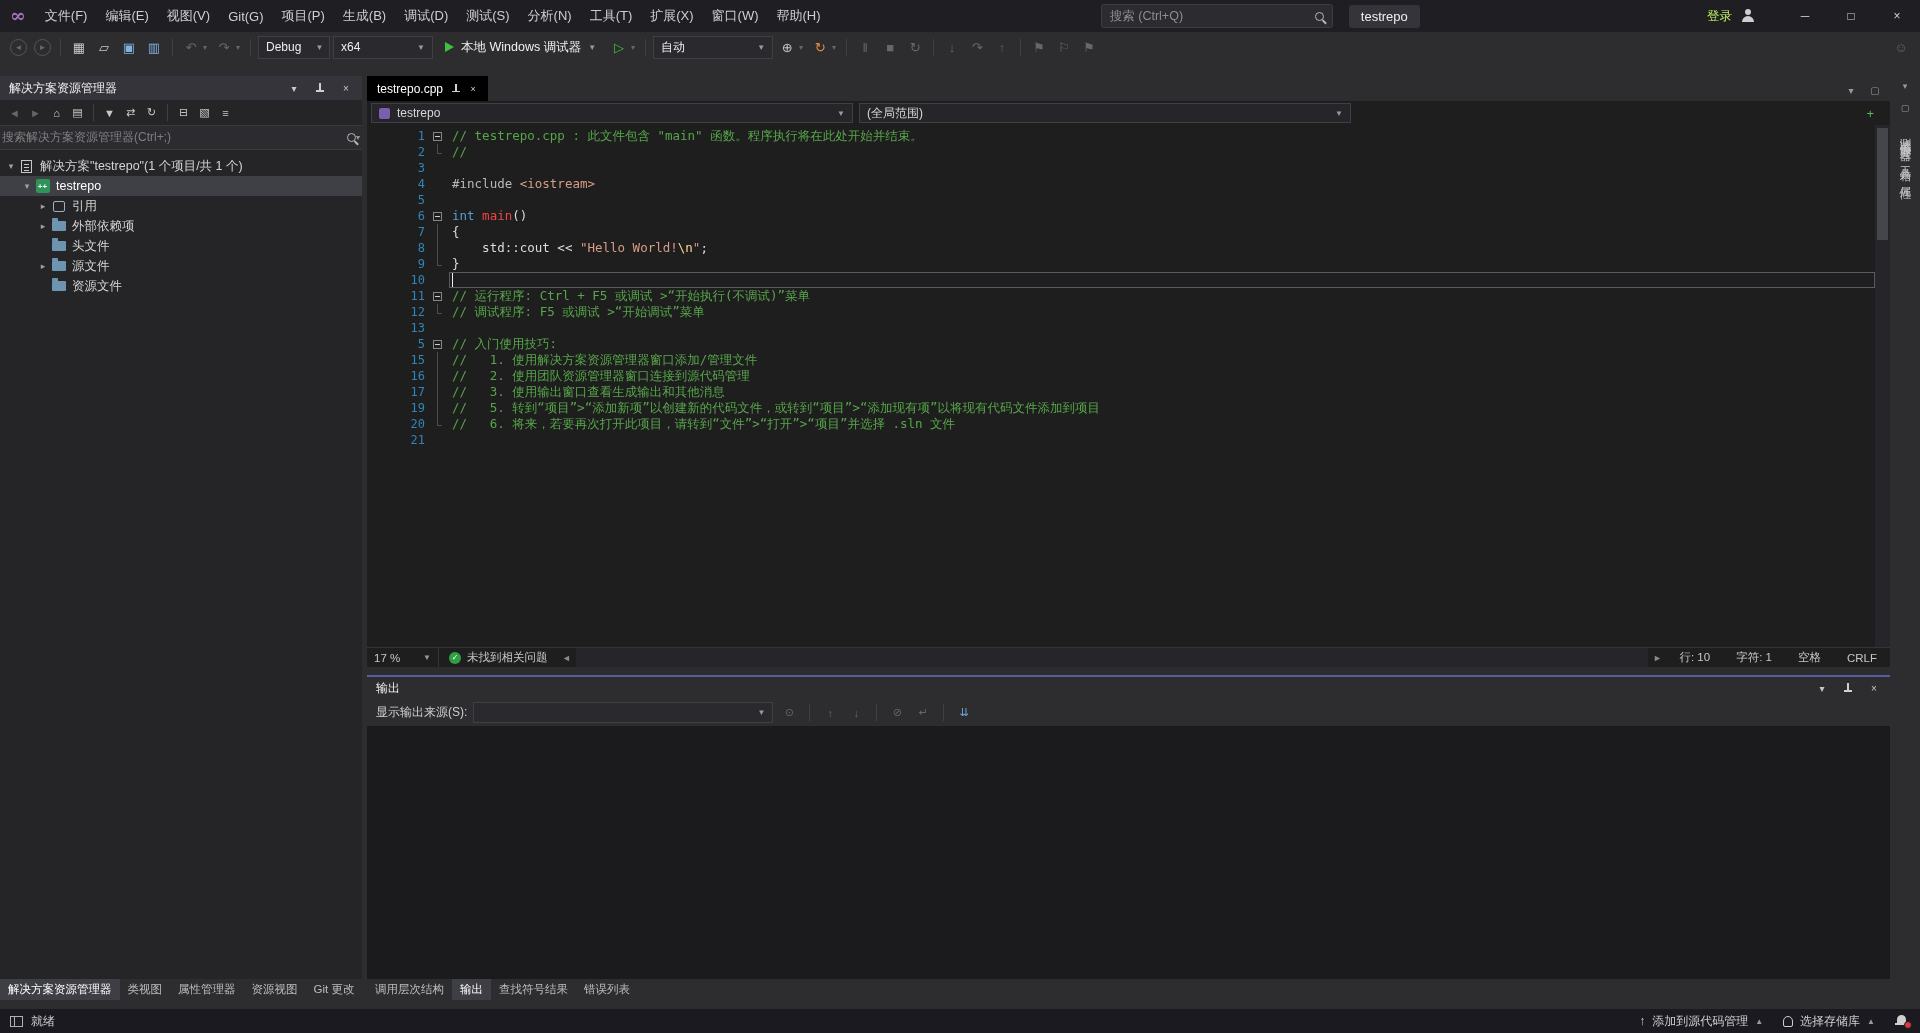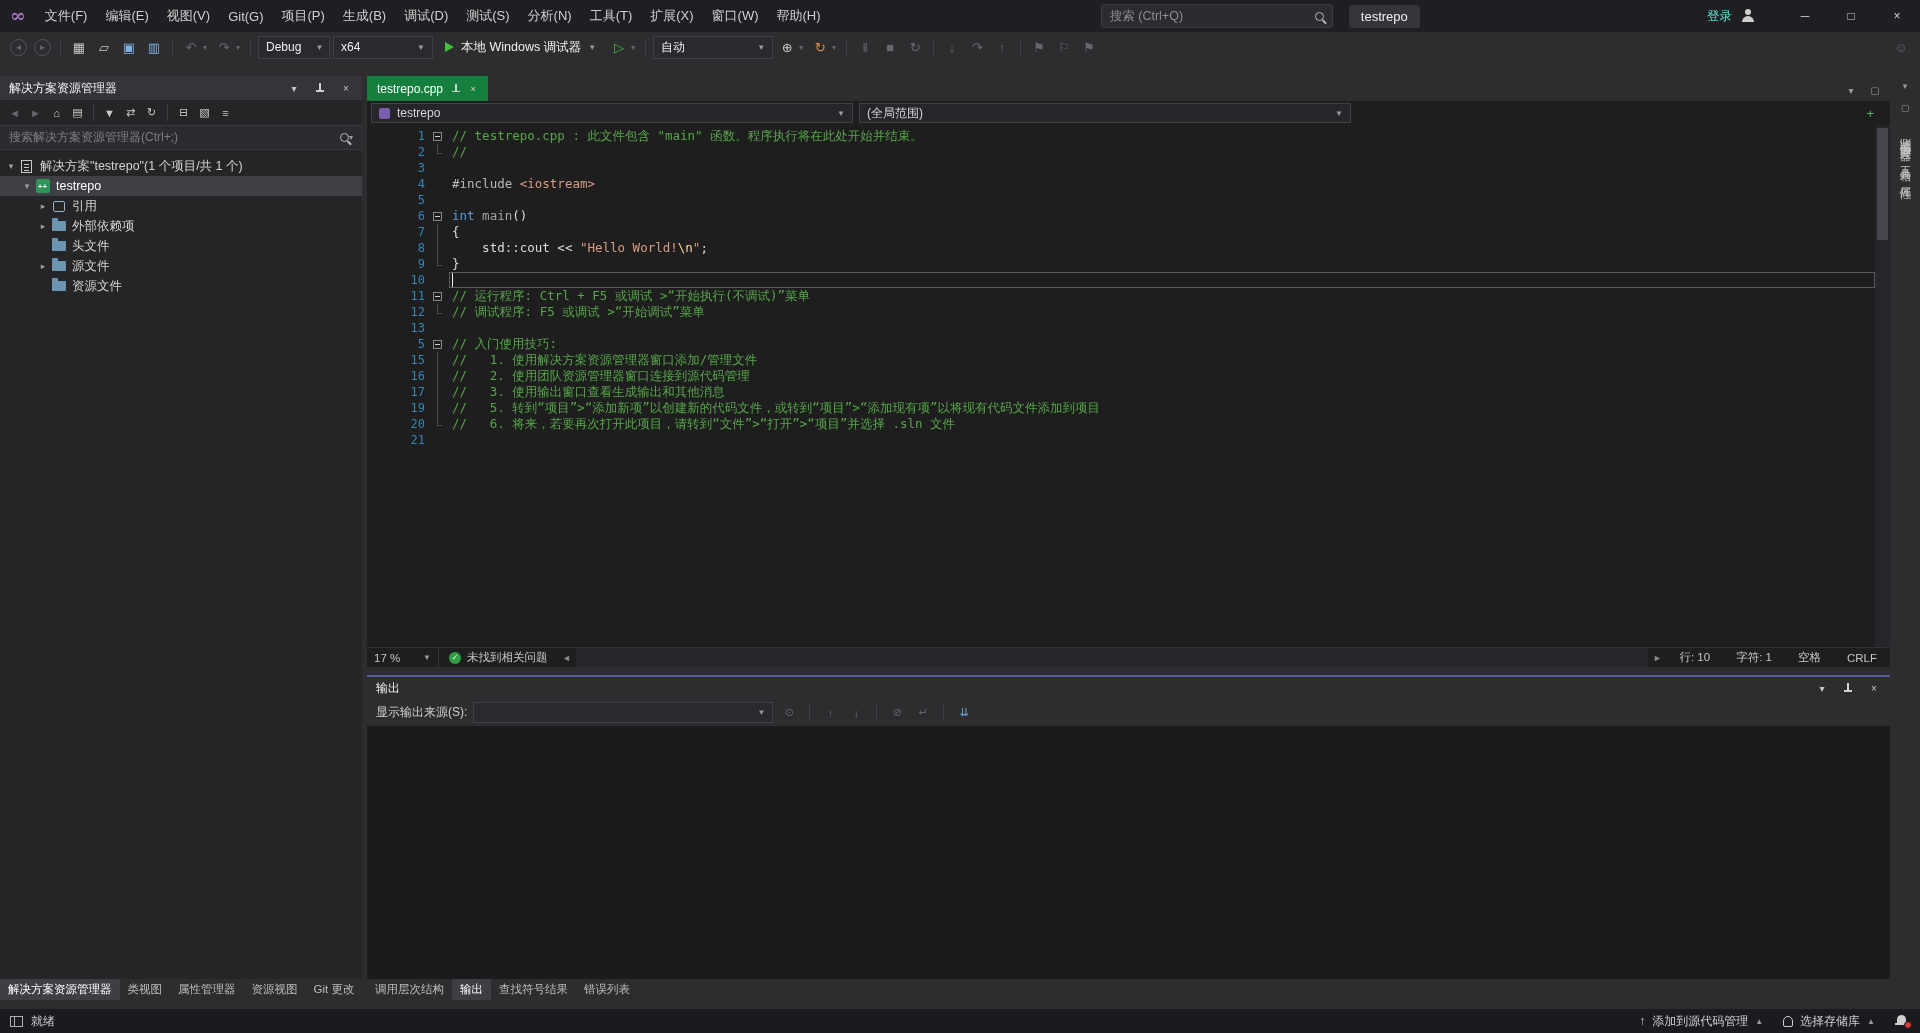--- a/index.html
+++ b/index.html
@@ -11,21 +11,21 @@
 .titlebar{position:absolute;left:0;top:0;right:0;height:32px;background:#1f1f23;display:flex;align-items:center;z-index:9}
 .vs-logo{color:#a873c4;font-size:19px;font-weight:bold;padding:0 10px 3px 10px;font-family:"DejaVu Serif",serif}
 .menubar{display:flex;height:100%}
 .menu-item{display:flex;align-items:center;padding:0 9px;font-size:13px;color:#cfcfcf}
 .tb-search{margin-left:auto;width:232px;height:24px;background:#2b2b30;border:1px solid #3c3c42;border-radius:3px;display:flex;align-items:center;padding:0 8px;color:#8e8e8e;font-size:12.5px}
 .tb-search .sp{flex:1}
 .mag{width:9px;height:9px;border:1.5px solid #b9b9b9;border-radius:50%;position:relative;flex:none}
 .mag::after{content:"";position:absolute;width:5px;height:1.5px;background:#b9b9b9;transform:rotate(45deg);left:6px;top:8px}
 .sol-name{margin:0 16px;padding:4px 12px;font-size:13px;color:#f0f0f0;background:#34343a;border-radius:3px}
 .tb-right{display:flex;align-items:center;height:100%;margin-left:auto}
-.signin{font-size:12.5px;color:#5eead4;margin:0 8px 0 0}
+.signin{font-size:12.5px;color:#bef264;margin:0 8px 0 0}
 .person{width:16px;height:14px;position:relative;margin-right:26px}
 .person::before{content:"";position:absolute;left:5px;top:0;width:6px;height:6px;border-radius:50%;background:#cfcfcf}
 .person::after{content:"";position:absolute;left:2px;top:7px;width:12px;height:6px;border-radius:6px 6px 0 0;background:#cfcfcf}
 .tb-right .winbtns{display:flex;height:100%}
 .tb-right .winbtns .tbicon{width:46px;height:32px;min-width:46px;font-size:12px;color:#d0d0d0}
 
 
 .toolbar{position:absolute;left:0;top:32px;right:0;height:30px;background:#2d2d30;display:flex;align-items:center;padding:0 8px;gap:3px}
 .tbicon{min-width:22px;height:22px;display:flex;align-items:center;justify-content:center;color:#c8c8c8;font-size:13px}
 .tbicon.dim{color:#66666c}
@@ -39,42 +39,42 @@
 .play-solid{width:0;height:0;border-left:9px solid #3ec23e;border-top:5.5px solid transparent;border-bottom:5.5px solid transparent}
 .run-btn .chev{font-size:8px;color:#9a9a9a}
 
 
 .sidebar{position:absolute;left:0;top:76px;width:362px;bottom:33px;background:#252528;display:flex;flex-direction:column}
 .sb-header{height:24px;display:flex;align-items:center;padding:0 9px;background:#34343a;color:#f1f1f1;font-size:12px;flex:none}
 .hicons{margin-left:auto;display:flex;gap:12px;align-items:center}
 .hicons .tbicon{min-width:14px;height:16px;font-size:10px}
 .sb-toolbar{height:26px;display:flex;align-items:center;padding:0 5px;gap:2px;border-bottom:1px solid #39393f;flex:none}
 .sb-toolbar .tbicon{min-width:19px;height:19px;font-size:11px}
-.sb-search{height:24px;background:#2b2b30;border-bottom:1px solid #39393f;display:flex;align-items:center;padding:0 9px;color:#7f7f7f;font-size:12px;flex:none;gap:0}
+.sb-search{height:24px;background:#2b2b30;border-bottom:1px solid #39393f;display:flex;align-items:center;padding:0 2px;color:#7f7f7f;font-size:12px;flex:none;gap:0}
 .sb-search .sp{flex:1}
 .sb-search .chev{font-size:8px;color:#9a9a9a}
 .tree{flex:1;overflow:hidden;padding-top:6px;font-size:12.5px}
 .tree-row{height:20px;display:flex;align-items:center;color:#d4d4d4}
 .tree-row.selected{background:#3f3f46;color:#fff}
 .expander{width:14px;text-align:center;font-size:9px;color:#a0a0a0;flex:none}
 .tree-icon{width:17px;height:16px;display:flex;align-items:center;justify-content:center;margin-right:5px;flex:none}
 .ico-solution{width:11px;height:13px;border:1px solid #c8c8c8;position:relative}
 .ico-solution::after{content:"";position:absolute;left:2px;top:3px;right:2px;height:1px;background:#c8c8c8;box-shadow:0 3px 0 #c8c8c8,0 6px 0 #c8c8c8}
 .ico-cpp{width:14px;height:14px;background:#2e9458;border-radius:2px;color:#eafaf0;font-size:8px;font-weight:bold;display:flex;align-items:center;justify-content:center}
 .ico-references{width:12px;height:11px;border:1px solid #9ab0c4;border-radius:2px}
 .ico-folder{width:14px;height:10px;background:#75a2c2;border-radius:1px;position:relative;opacity:.9}
 .ico-folder::before{content:"";position:absolute;top:-3px;left:0;width:6px;height:3px;background:#75a2c2;border-radius:1px 1px 0 0}
 .sb-tabs{height:21px;display:flex;align-items:stretch;background:#2d2d30;font-size:11.5px;flex:none}
 .sb-tab{display:flex;align-items:center;padding:0 8px;color:#bdbdbd;white-space:nowrap}
 .sb-tab.active{background:#3e3e45;color:#fff}
 
 
 .center{position:absolute;left:367px;top:76px;right:30px;bottom:33px;display:flex;flex-direction:column}
 .doc-tabs{height:25px;display:flex;align-items:flex-end;flex:none}
-.doc-tab{height:25px;background:#15803d;display:flex;align-items:center;gap:8px;padding:0 10px;color:#fff;font-size:12px}
+.doc-tab{height:25px;background:#000000;display:flex;align-items:center;gap:8px;padding:0 10px;color:#fff;font-size:12px}
 .doc-tab .tbicon{min-width:10px;height:14px;font-size:9px;color:#d5d5d5}
 .doc-tabs-right{margin-left:auto;display:flex;gap:10px;align-items:center;padding:0 8px}
 .doc-tabs-right .tbicon{min-width:14px;font-size:10px;color:#9a9a9a}
 .editor-frame{height:566px;background:#1e1e1e;display:flex;flex-direction:column;position:relative;flex:none}
 .navbar{height:24px;display:flex;align-items:center;padding:2px 4px;gap:6px;flex:none}
 .nav-combo{width:482px;height:20px;background:#25252a;border:1px solid #3f3f46;display:flex;align-items:center;padding:0 7px;font-size:12px;color:#d8d8d8;gap:7px}
 .nav-combo .chev{margin-left:auto;font-size:8px;color:#9a9a9a}
 .nav-ico{width:11px;height:11px;background:#7a5fae;border-radius:2px;flex:none}
 .nav-plus{margin-left:auto;color:#57b957;font-size:13px;padding-right:12px}
 .code-area{flex:1;overflow:hidden;font-family:"DejaVu Sans Mono","Liberation Mono",monospace;font-size:12.5px;line-height:16px;padding-top:3px;padding-right:15px;position:relative}
@@ -82,21 +82,21 @@
 .ln{width:58px;text-align:right;color:#2f86ba;flex:none;font-size:12px}
 .fold-cell{width:24px;flex:none;position:relative;display:flex;align-items:center;justify-content:center}
 .fold-line::before{content:"";position:absolute;left:50%;top:0;bottom:0;width:1px;background:#4b4b52}
 .fold-end::before{content:"";position:absolute;left:50%;top:0;height:55%;width:1px;background:#4b4b52}
 .fold-end::after{content:"";position:absolute;left:50%;top:55%;width:5px;height:1px;background:#4b4b52}
 .foldbox{width:9px;height:9px;border:1px solid #858585;position:relative;background:#1e1e1e}
 .foldbox::after{content:"";position:absolute;left:1px;right:1px;top:3px;height:1px;background:#cfcfcf}
 .line-body{flex:1;position:relative;white-space:pre;padding-left:3px;color:#dcdcdc}
 .code-line.current .line-body{box-shadow:inset 0 0 0 1px #5a5a62}
 .caret{position:absolute;left:3px;top:1px;width:1px;height:14px;background:#ededed}
-.seg-comment{color:#57a64a}.seg-keyword{color:#569cd6}.seg-function{color:#a3a3a3}
+.seg-comment{color:#57a64a}.seg-keyword{color:#569cd6}.seg-function{color:#ef4444}
 .seg-string{color:#d69d85}.seg-escape{color:#ffd68f}.seg-pp{color:#b8b8b8}.seg-plain{color:#dcdcdc}
 .vscroll{position:absolute;right:0;top:24px;bottom:20px;width:15px;background:#25252a}
 .vthumb{position:absolute;left:2px;right:2px;top:3px;height:112px;background:#45454c}
 .editor-status{height:20px;display:flex;align-items:center;background:#1e1e1e;border-top:1px solid #333338;font-size:11.5px;color:#c6c6c6;flex:none}
 .zoom-combo{width:72px;height:100%;display:flex;align-items:center;padding:0 7px;gap:8px;border-right:1px solid #333338}
 .zoom-combo .chev{font-size:8px;color:#9a9a9a;margin-left:auto}
 .health{display:flex;align-items:center;gap:6px;padding:0 10px}
 .health-dot{width:12px;height:12px;border-radius:50%;background:#2ea043;color:#fff;font-size:8px;display:flex;align-items:center;justify-content:center;font-weight:bold}
 .hscroll{flex:1;display:flex;align-items:center;height:100%}
 .hs-arrow{width:18px;color:#8a8a8a;font-size:9px;text-align:center}

